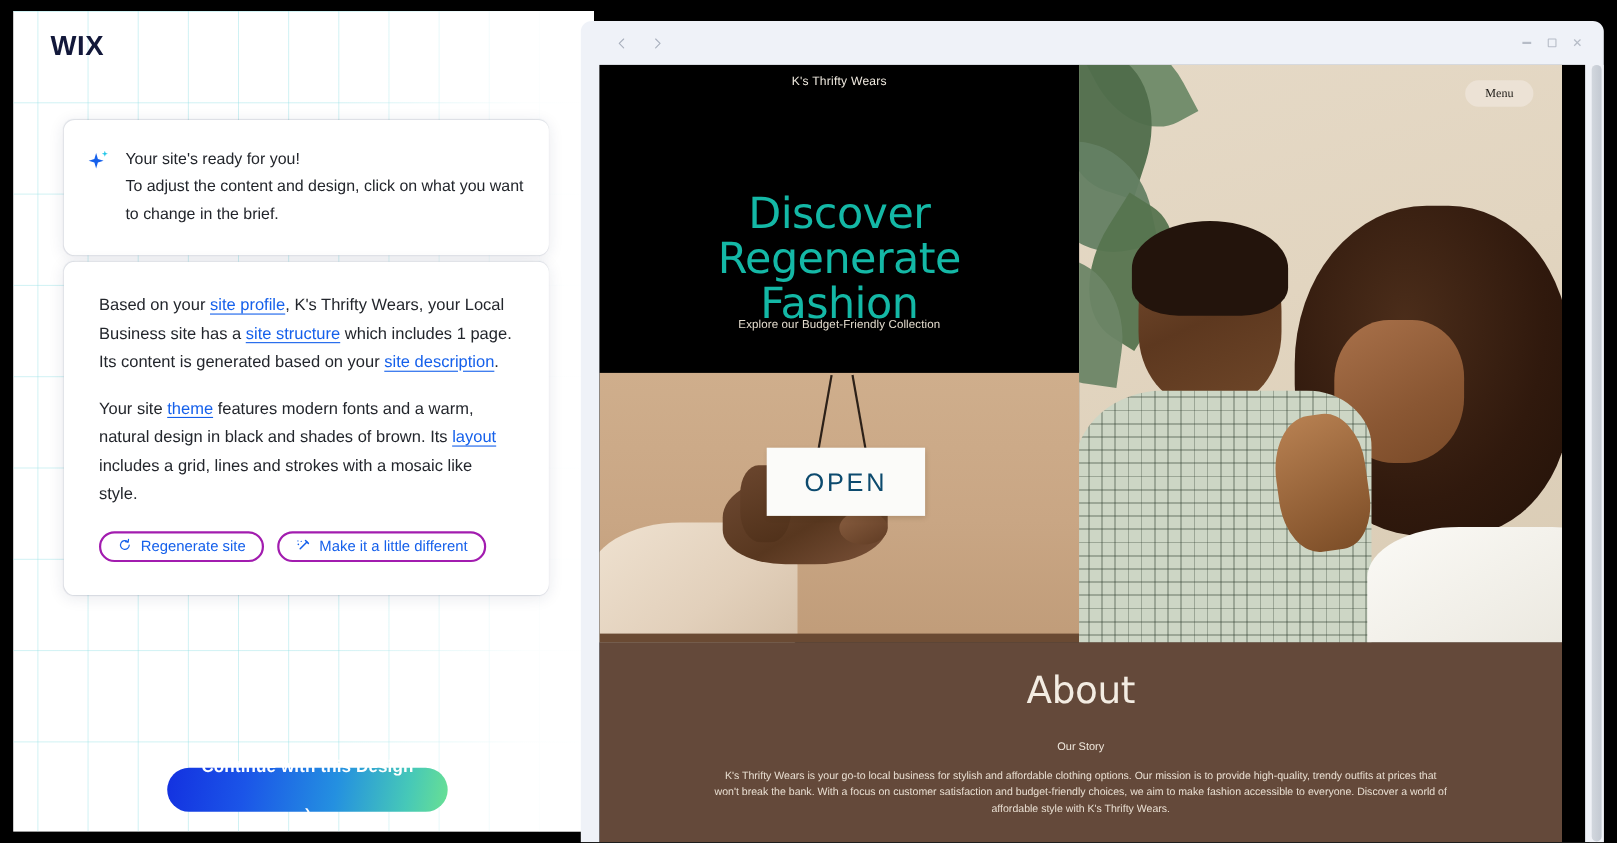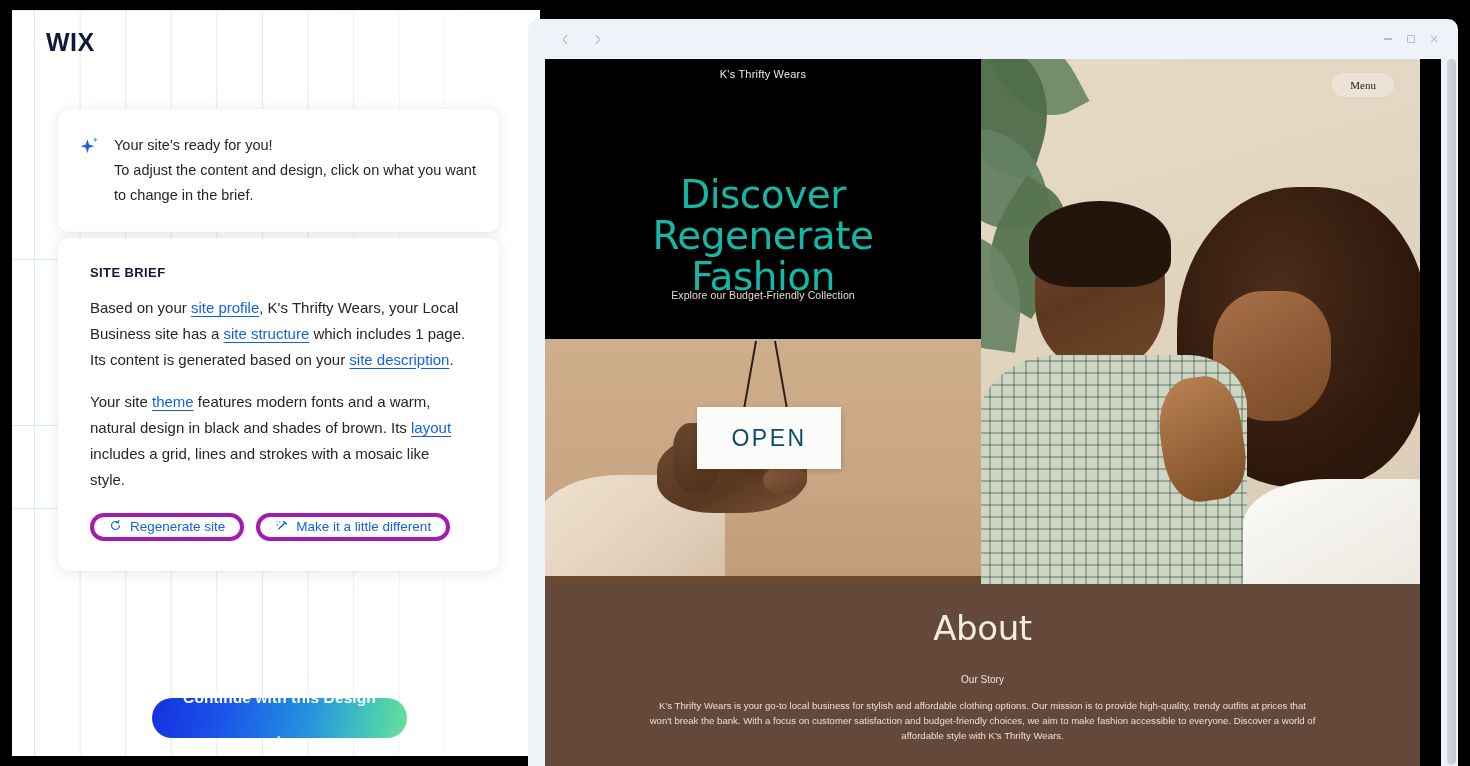--- a/index.html
+++ b/index.html
@@ -114,21 +114,21 @@
     display: flex;
     gap: 12px;
     margin-top: 20px;
   }
   .pill-btn {
     display: inline-flex;
     align-items: center;
     gap: 8px;
     height: 28px;
     padding: 0 15px;
-    border: 4px solid #a21caf;
+    border: 2px solid #a21caf;
     border-radius: 14px;
     background: #ffffff;
     color: #1560eb;
     font-size: 13.5px;
     font-family: "Liberation Sans", sans-serif;
     cursor: pointer;
     white-space: nowrap;
   }
   .pill-btn svg { flex: 0 0 auto; }
 
@@ -457,21 +457,20 @@
           <path d="M15.3 1.0 L16.0 3.1 L18.1 3.8 L16.0 4.5 L15.3 6.6 L14.6 4.5 L12.5 3.8 L14.6 3.1 Z" fill="#22c6e8"></path>
         </svg>
       </span>
       <div id="ready-text">
         <span id="ready-line1">Your site's ready for you!</span>
         <span id="ready-line2">To adjust the content and design, click on what you want to change in the brief.</span>
       </div>
     </div>
 
     <div id="brief-card">
-      <div id="brief-title">SITE BRIEF</div>
 
       <p class="brief-para"><span>Based on your </span><a class="brief-link">site profile</a><span>, K's Thrifty Wears, your Local Business site has a </span><a class="brief-link">site structure</a><span> which includes 1 page. Its content is generated based on your </span><a class="brief-link">site description</a><span>.</span></p>
 
       <p class="brief-para"><span>Your site </span><a class="brief-link">theme</a><span> features modern fonts and a warm, natural design in black and shades of brown. Its </span><a class="brief-link">layout</a><span> includes a grid, lines and strokes with a mosaic like style.</span></p>
 
       <div id="brief-actions">
         <button class="pill-btn">
           <span>
             <svg viewBox="0 0 14 14" width="13" height="13" aria-hidden="true">
               <path d="M11.3 7A4.3 4.3 0 1 1 9.9 3.8" fill="none" stroke="#1560eb" stroke-width="1.2" stroke-linecap="round"></path>

